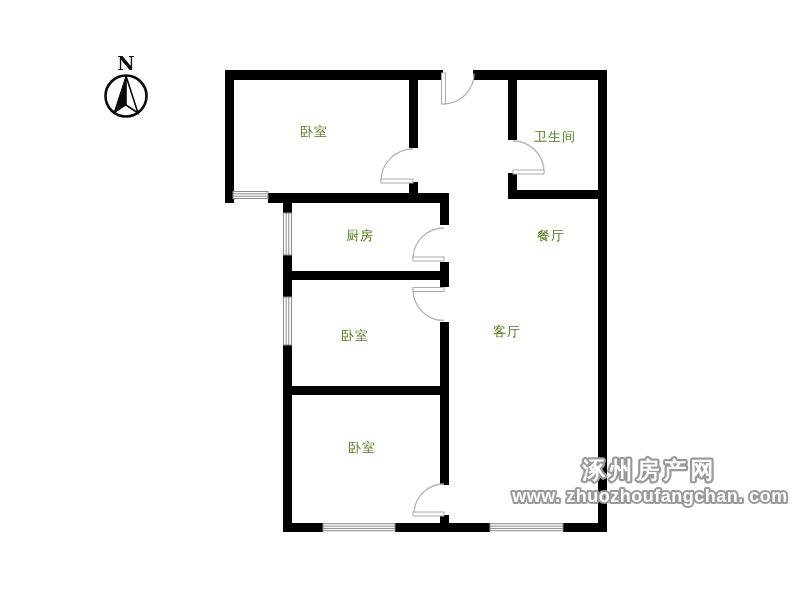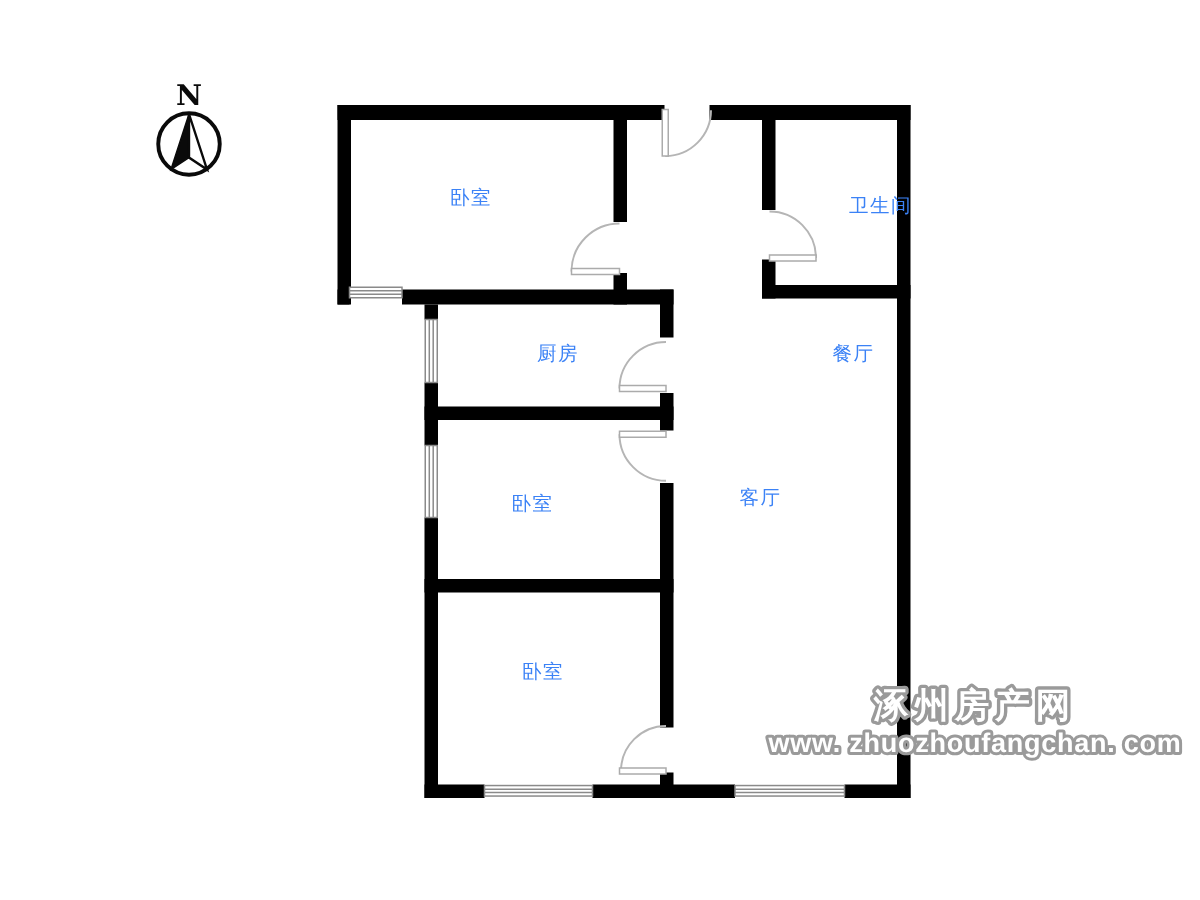--- a/index.html
+++ b/index.html
@@ -4,21 +4,21 @@
 <style>
   html,body{margin:0;padding:0;background:#fff;}
   #stage{position:relative;width:800px;height:600px;background:#fff;overflow:hidden;
          font-family:"Liberation Sans",sans-serif;}
   #stage svg{position:absolute;left:0;top:0;}
   .wall{fill:#000;}
   .win{fill:#fff;stroke:#8a8a8a;stroke-width:1;}
   .winline{stroke:#8a8a8a;stroke-width:1;}
   .door-panel{fill:#fff;stroke:#ababab;stroke-width:1;}
   .door-arc{fill:none;stroke:#b5b5b5;stroke-width:1.3;}
-  .room-label{position:absolute;transform:translate(-50%,-50%);font-size:13px;color:#3b82f6;
+  .room-label{position:absolute;transform:translate(-50%,-50%);font-size:13px;color:#4d7c0f;
               letter-spacing:1px;white-space:nowrap;}
   .compass-n{font-family:"DejaVu Serif","Liberation Serif",serif;font-weight:bold;}
   .wm-line{fill:#fff;stroke:#9a9a9a;paint-order:stroke;stroke-linejoin:round;
            font-weight:bold;text-anchor:middle;font-family:"Liberation Sans",sans-serif;}
 </style>
 </head>
 <body>
 
 <div id="stage">
 
@@ -113,23 +113,23 @@
   </svg>
 
   <svg style="left:100px;top:50px;" width="56" height="72" viewBox="0 0 56 72">
     <text class="compass-n" x="26" y="20" text-anchor="middle" font-size="19" fill="#0a0a0a">N</text>
     <circle cx="26" cy="46" r="20.5" fill="none" stroke="#0a0a0a" stroke-width="2.6"></circle>
     <polygon points="26,26 14,63 26,55" fill="#0a0a0a" stroke="#0a0a0a" stroke-width="1"></polygon>
     <polygon points="26,26 38,63 26,55" fill="#ffffff" stroke="#0a0a0a" stroke-width="1.6"></polygon>
   </svg>
 
   <div class="room-label" style="left:314px;top:132px;">卧室</div>
-  <div class="room-label" style="left:555px;top:137px;margin-left:32px;">卫生间</div>
-  <div class="room-label" style="left:360px;top:236px;margin-left:12px;">厨房</div>
-  <div class="room-label" style="left:569px;top:236px;">餐厅</div>
+  <div class="room-label" style="left:555px;top:137px;">卫生间</div>
+  <div class="room-label" style="left:360px;top:236px;">厨房</div>
+  <div class="room-label" style="left:551px;top:236px;">餐厅</div>
   <div class="room-label" style="left:355px;top:336px;">卧室</div>
   <div class="room-label" style="left:507px;top:332px;">客厅</div>
   <div class="room-label" style="left:362px;top:448px;">卧室</div>
 
   <svg style="left:492px;top:452px;" width="316" height="60" viewBox="0 0 316 60">
     <text class="wm-line" x="158" y="26" font-size="23" letter-spacing="4" stroke-width="4.5">涿州房产网</text>
     <text class="wm-line" x="158" y="49.5" font-size="18" letter-spacing="0.5" stroke-width="4">www. zhuozhoufangchan. com</text>
   </svg>
 
 </div>

